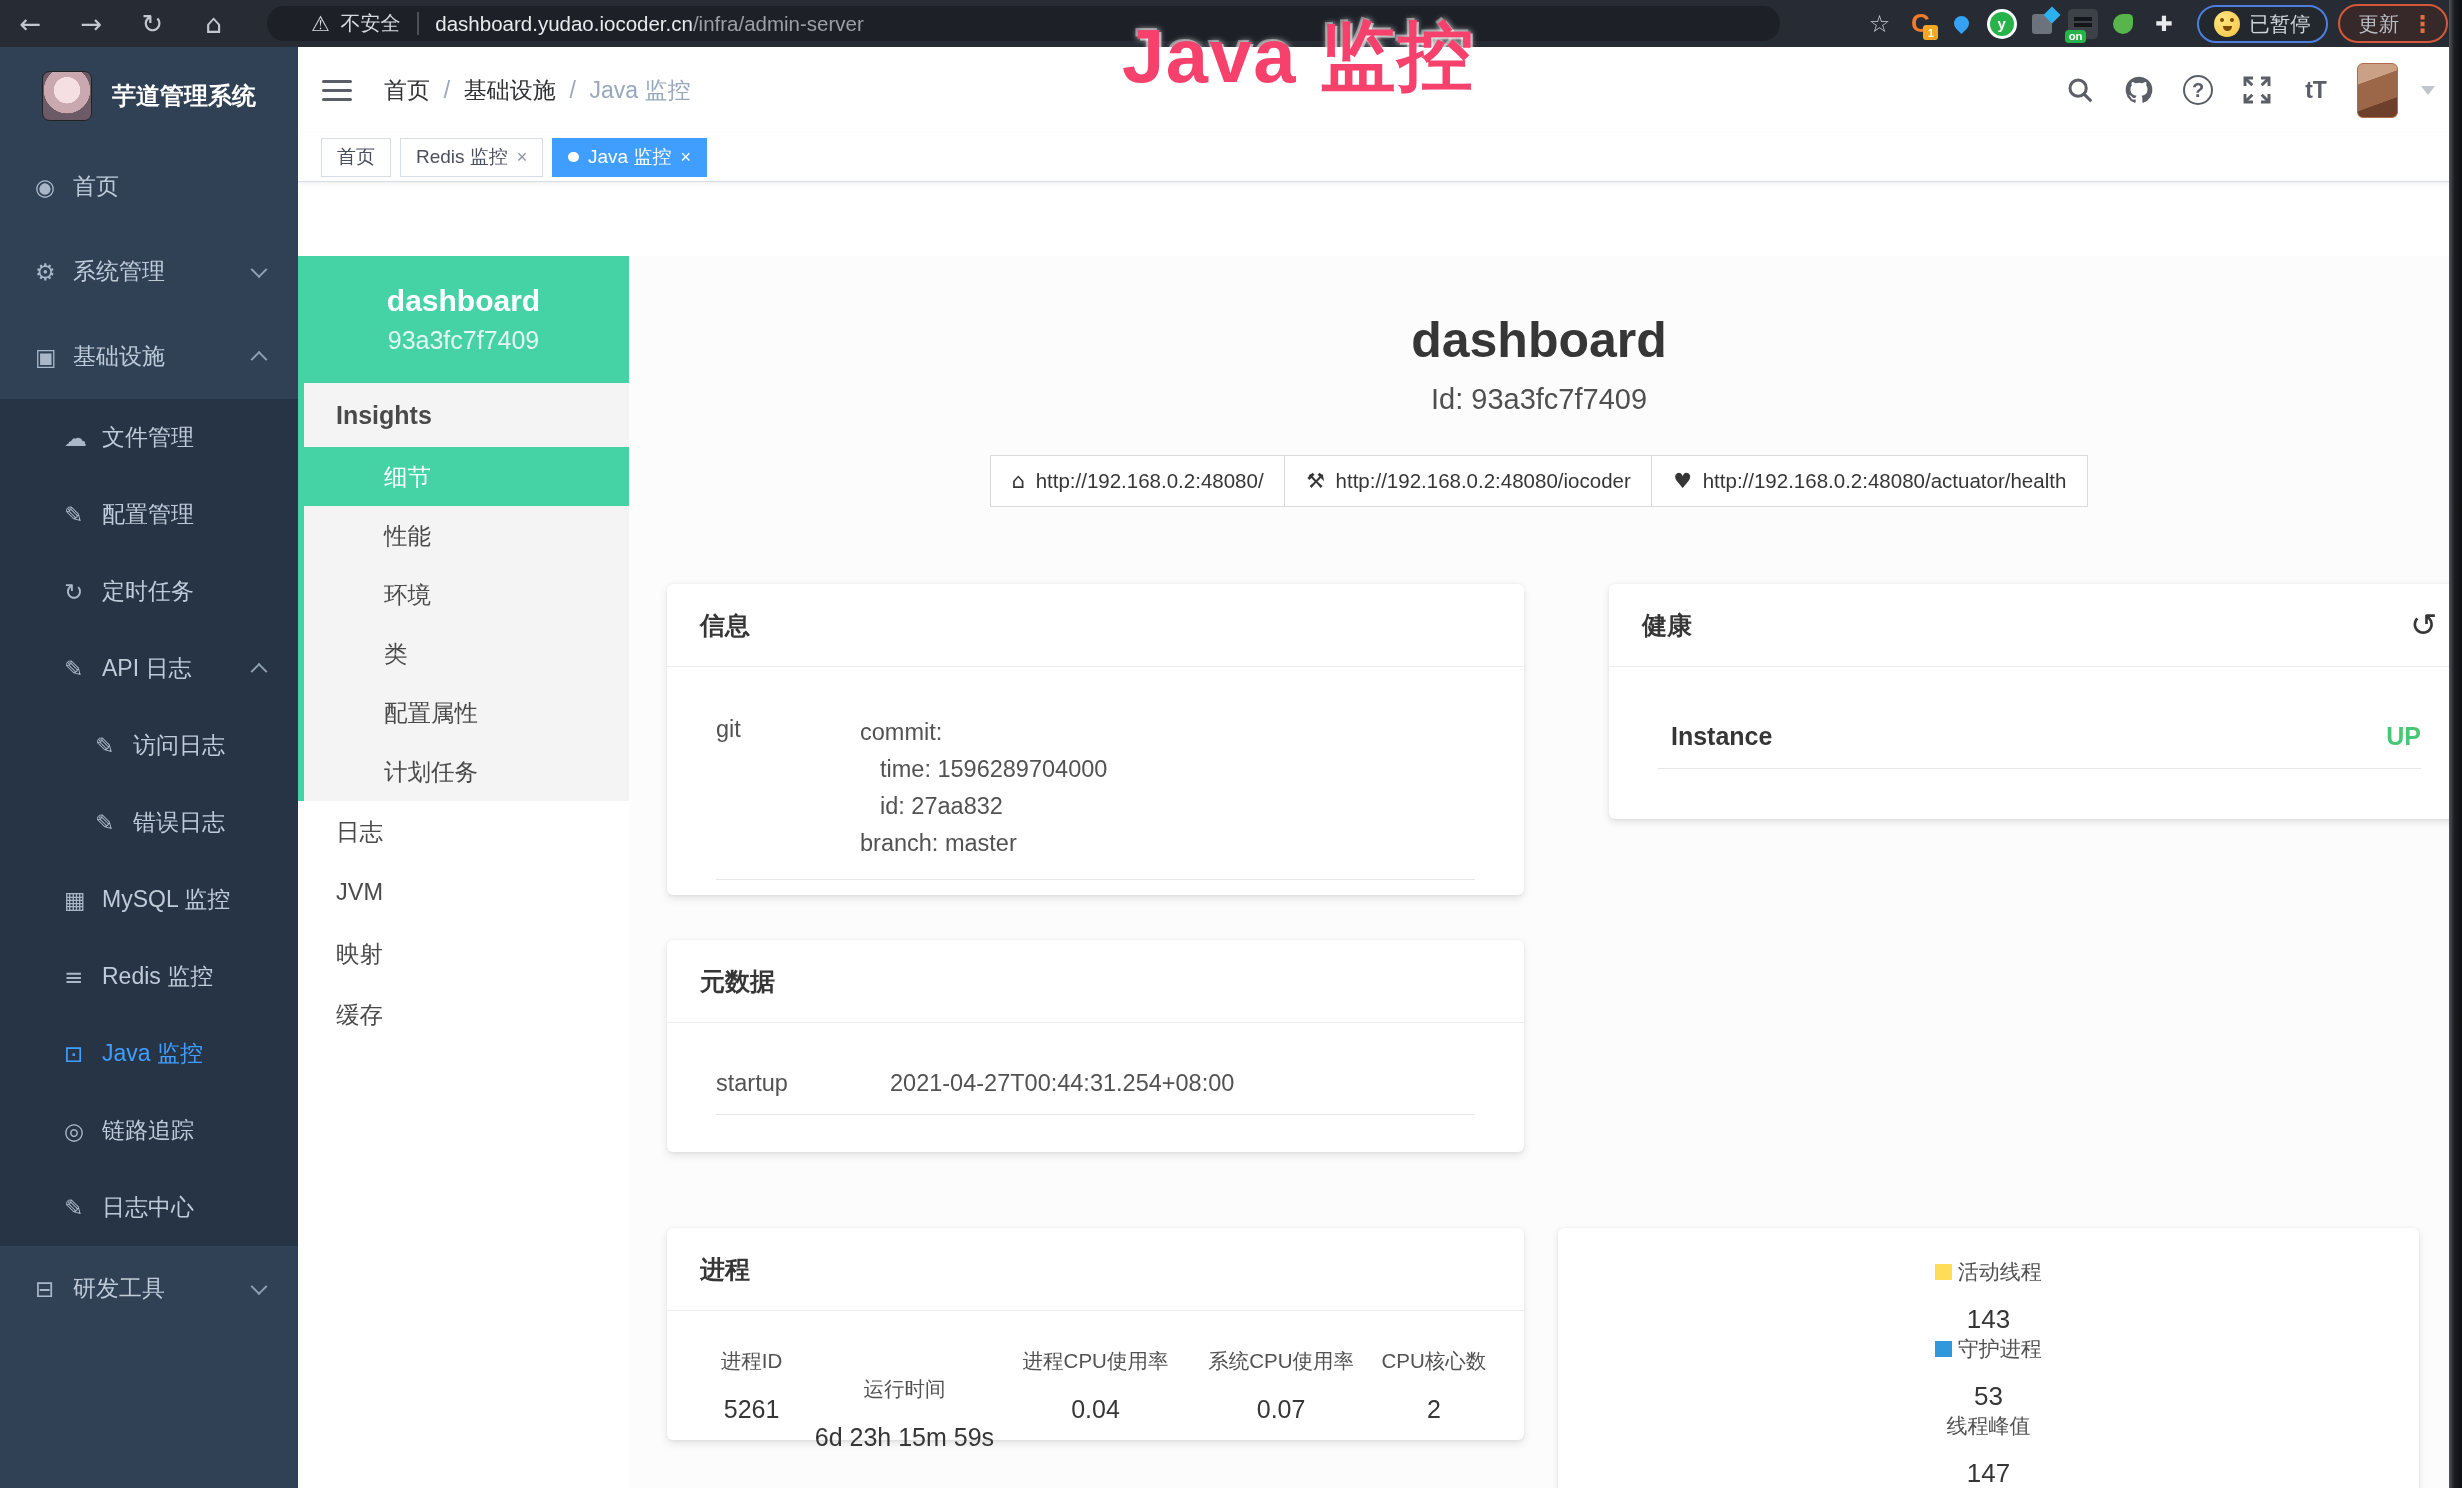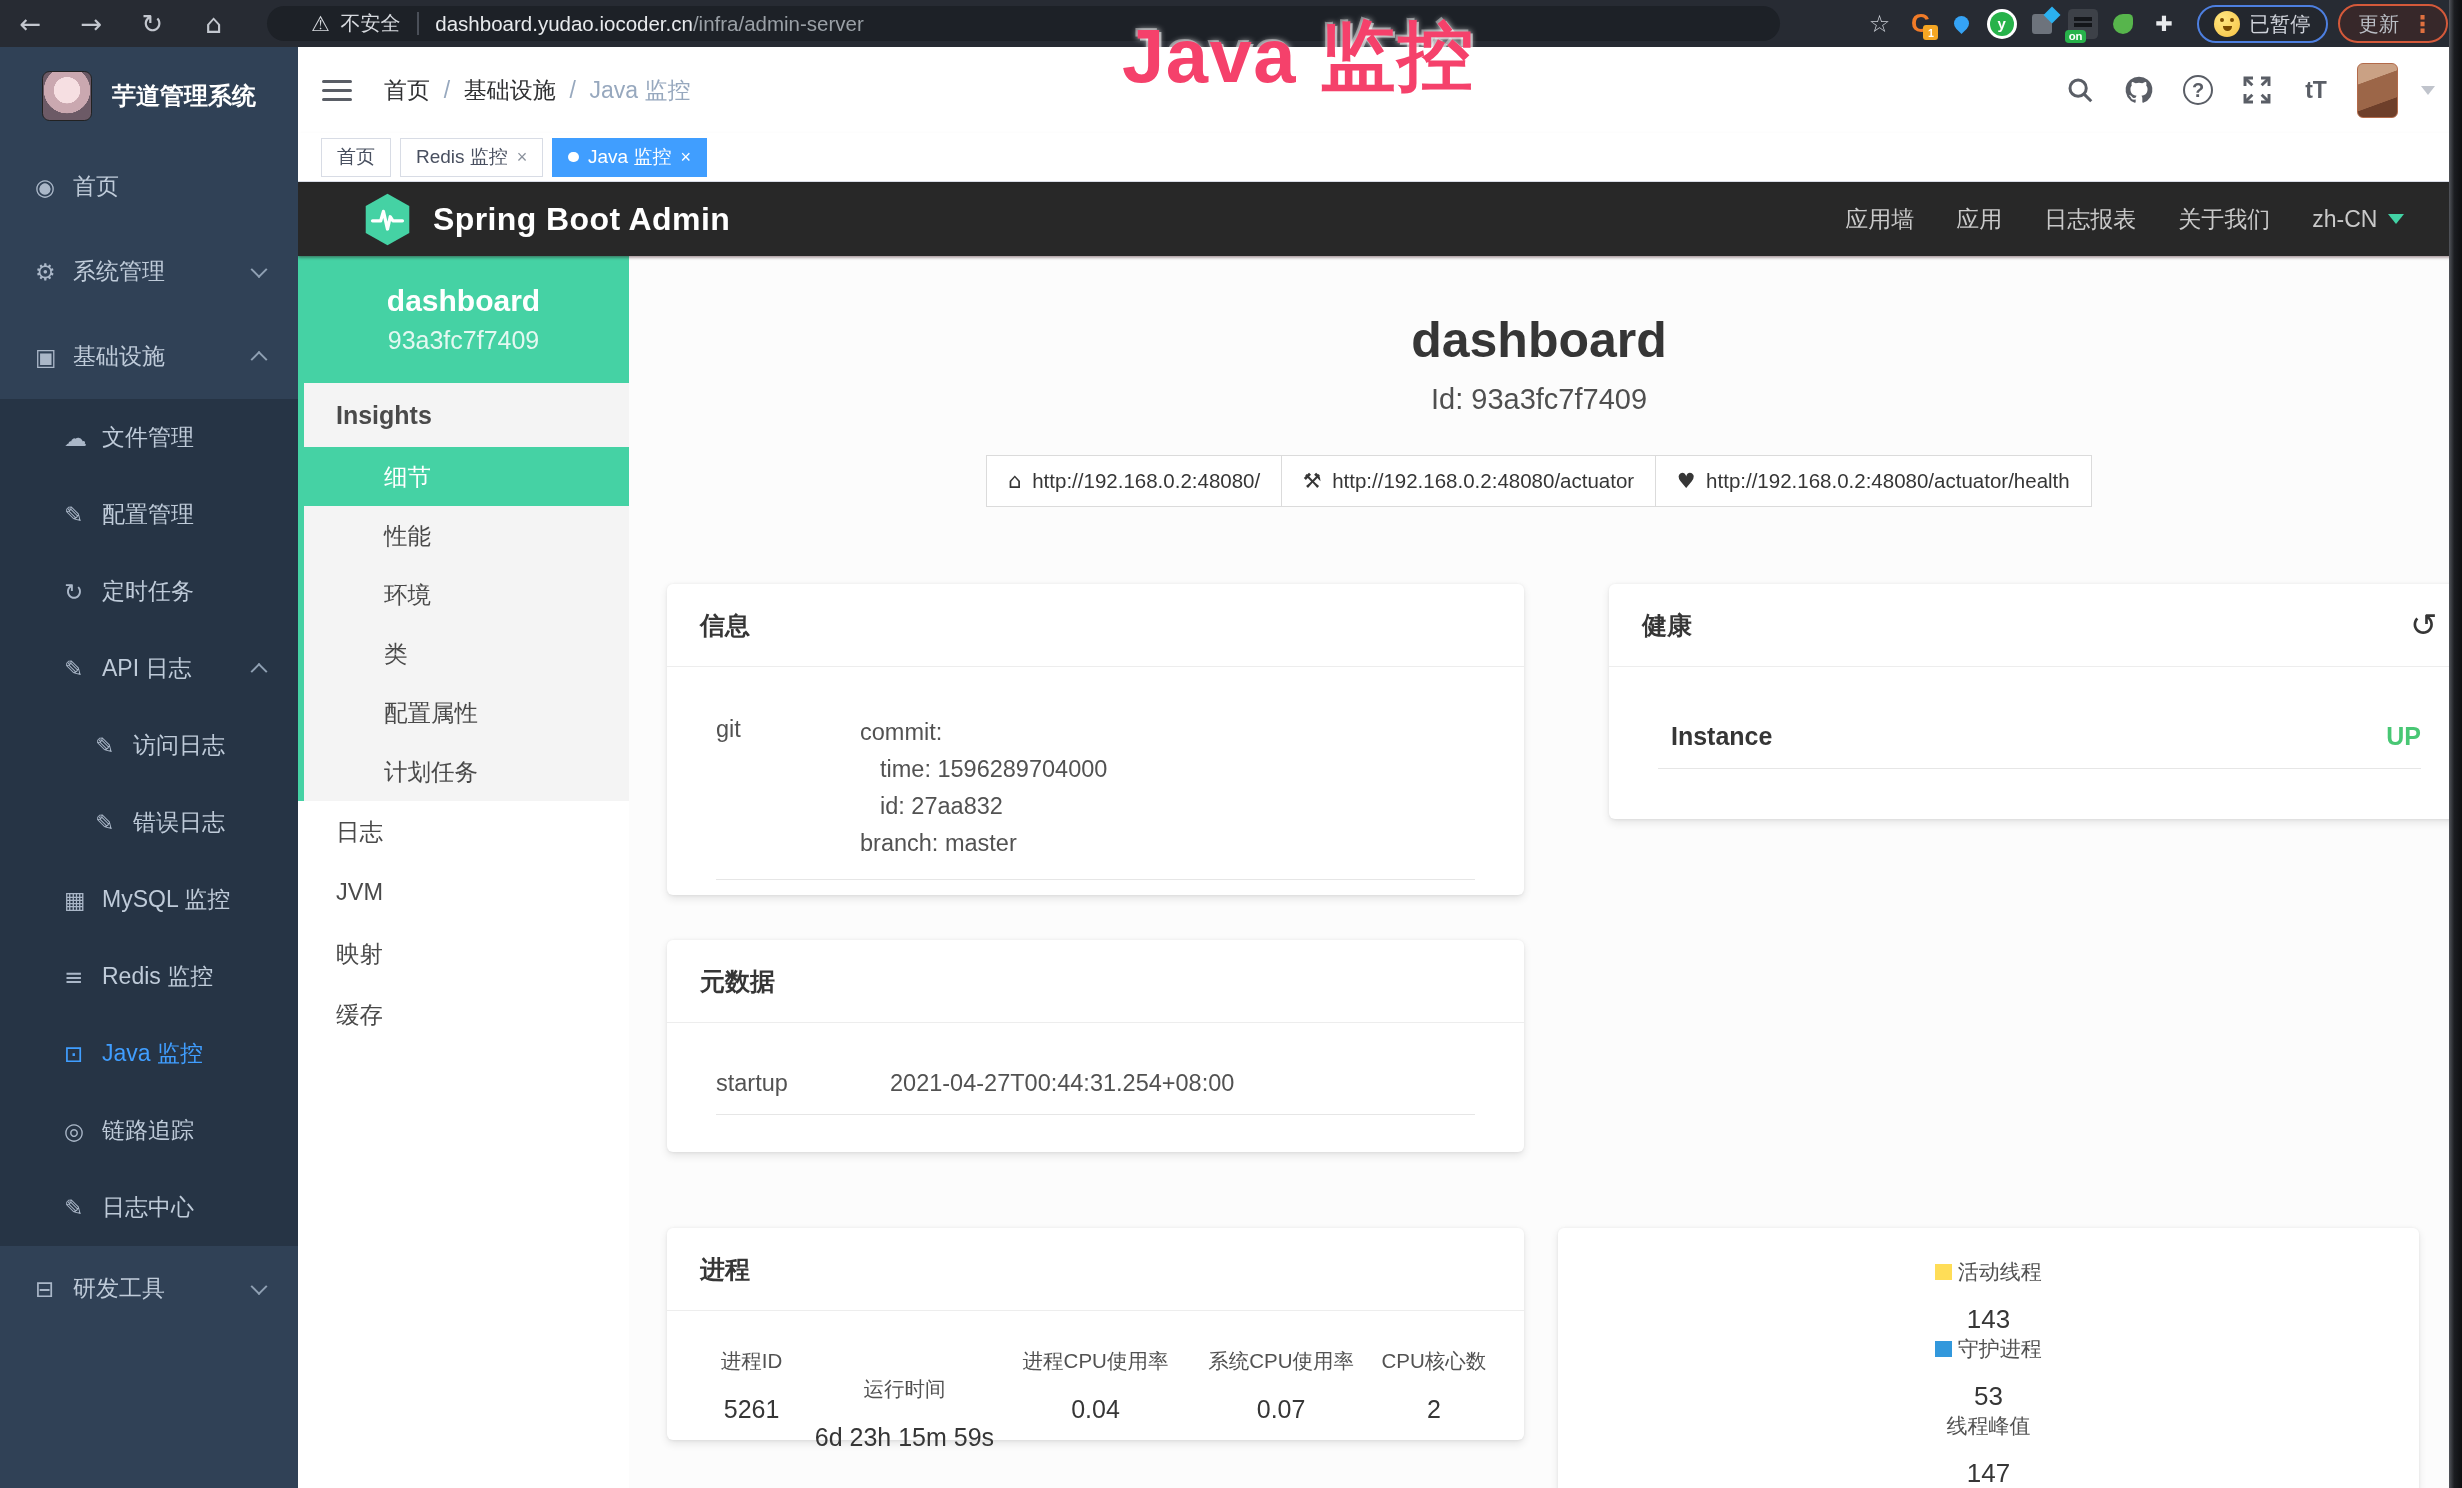--- a/index.html
+++ b/index.html
@@ -343,39 +343,20 @@
       <span>Redis 监控</span>
       <span class="x">×</span>
     </span>
     <span class="tag active">
       <span class="tag-dot"></span>
       <span>Java 监控</span>
       <span class="x">×</span>
     </span>
   </div>
 
-  <div class="sba-navbar">
-    <div class="sba-brand">
-      <svg width="49" height="55" viewBox="0 0 36 40">
-        <polygon points="18,1 34,10 34,30 18,39 2,30 2,10" fill="#45d2a4"></polygon>
-        <polyline points="7,21 13,21 15,14 18,27 20,18 22,21 29,21" fill="none" stroke="#fff" stroke-width="2.4" stroke-linecap="round" stroke-linejoin="round"></polyline>
-      </svg>
-      <span class="sba-title">Spring Boot Admin</span>
-    </div>
-    <div class="sba-nav">
-      <span class="sba-nav-item">应用墙</span>
-      <span class="sba-nav-item">应用</span>
-      <span class="sba-nav-item">日志报表</span>
-      <span class="sba-nav-item">关于我们</span>
-      <span class="sba-nav-item locale">
-        <span>zh-CN</span>
-        <span class="caret-green"></span>
-      </span>
-    </div>
-  </div>
 
   <aside class="sba-side">
     <div class="inst-block">
       <div class="inst-name">dashboard</div>
       <div class="inst-id">93a3fc7f7409</div>
     </div>
     <div class="insights-group">
       <div class="sgroup-label">Insights</div>
       <div class="sitem active">细节</div>
       <div class="sitem">性能</div>
@@ -394,21 +375,21 @@
     <h1 class="main-title">dashboard</h1>
     <div class="main-sub">Id: 93a3fc7f7409</div>
 
     <div class="link-row">
       <span class="link-btn">
         <span class="lb-ico glyph">⌂</span>
         <span>http://192.168.0.2:48080/</span>
       </span>
       <span class="link-btn">
         <span class="lb-ico glyph">⚒</span>
-        <span>http://192.168.0.2:48080/actuator</span>
+        <span>http://192.168.0.2:48080/iocoder</span>
       </span>
       <span class="link-btn">
         <span class="lb-ico glyph">♥</span>
         <span>http://192.168.0.2:48080/actuator/health</span>
       </span>
     </div>
 
     <section class="card card-info">
       <div class="card-h">
           <span>信息</span>

